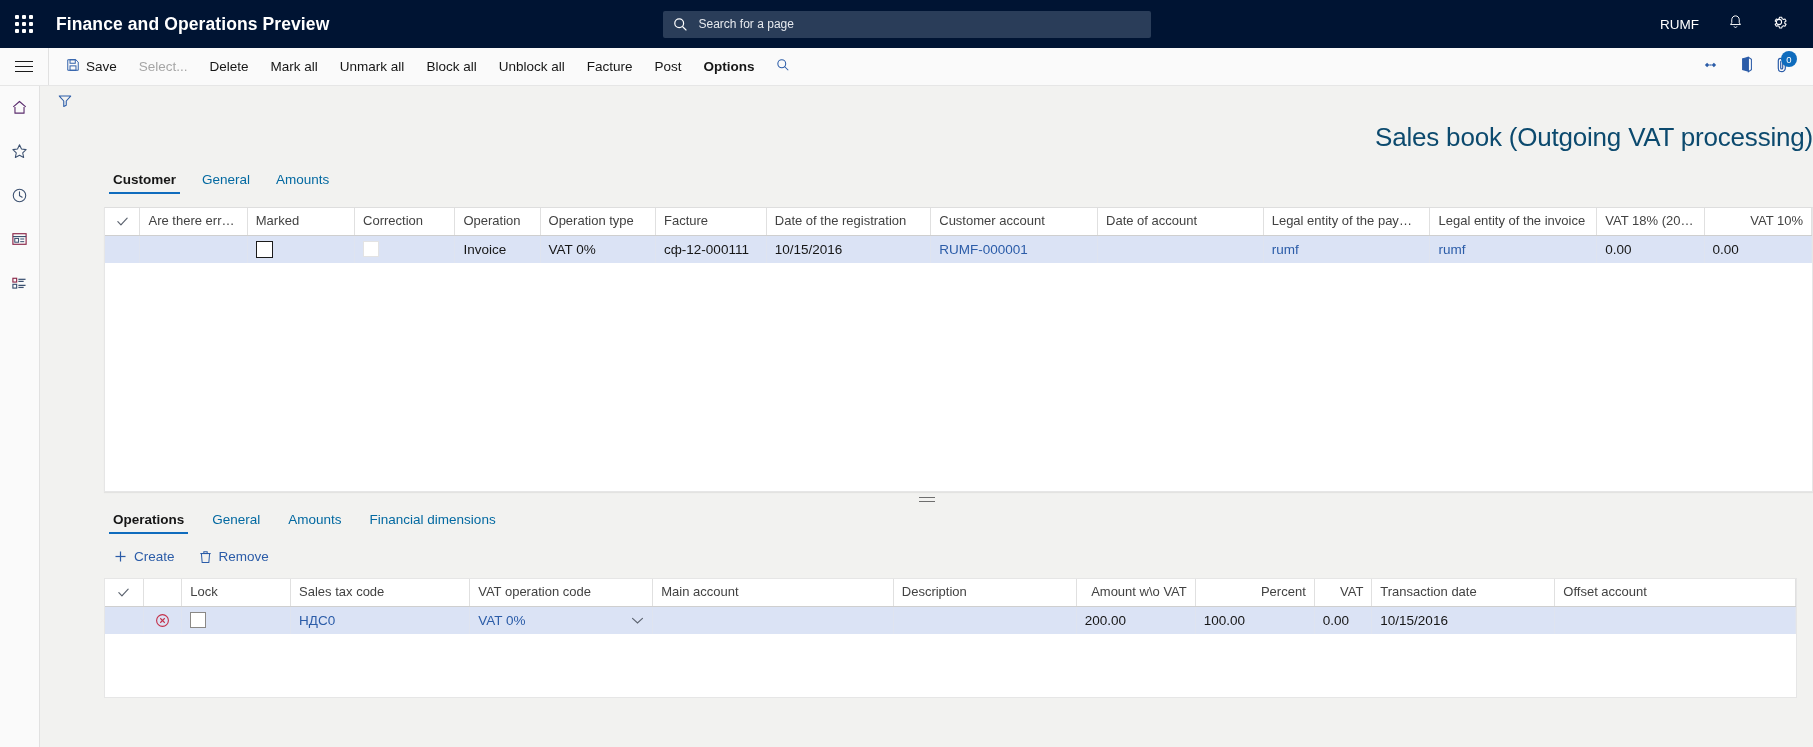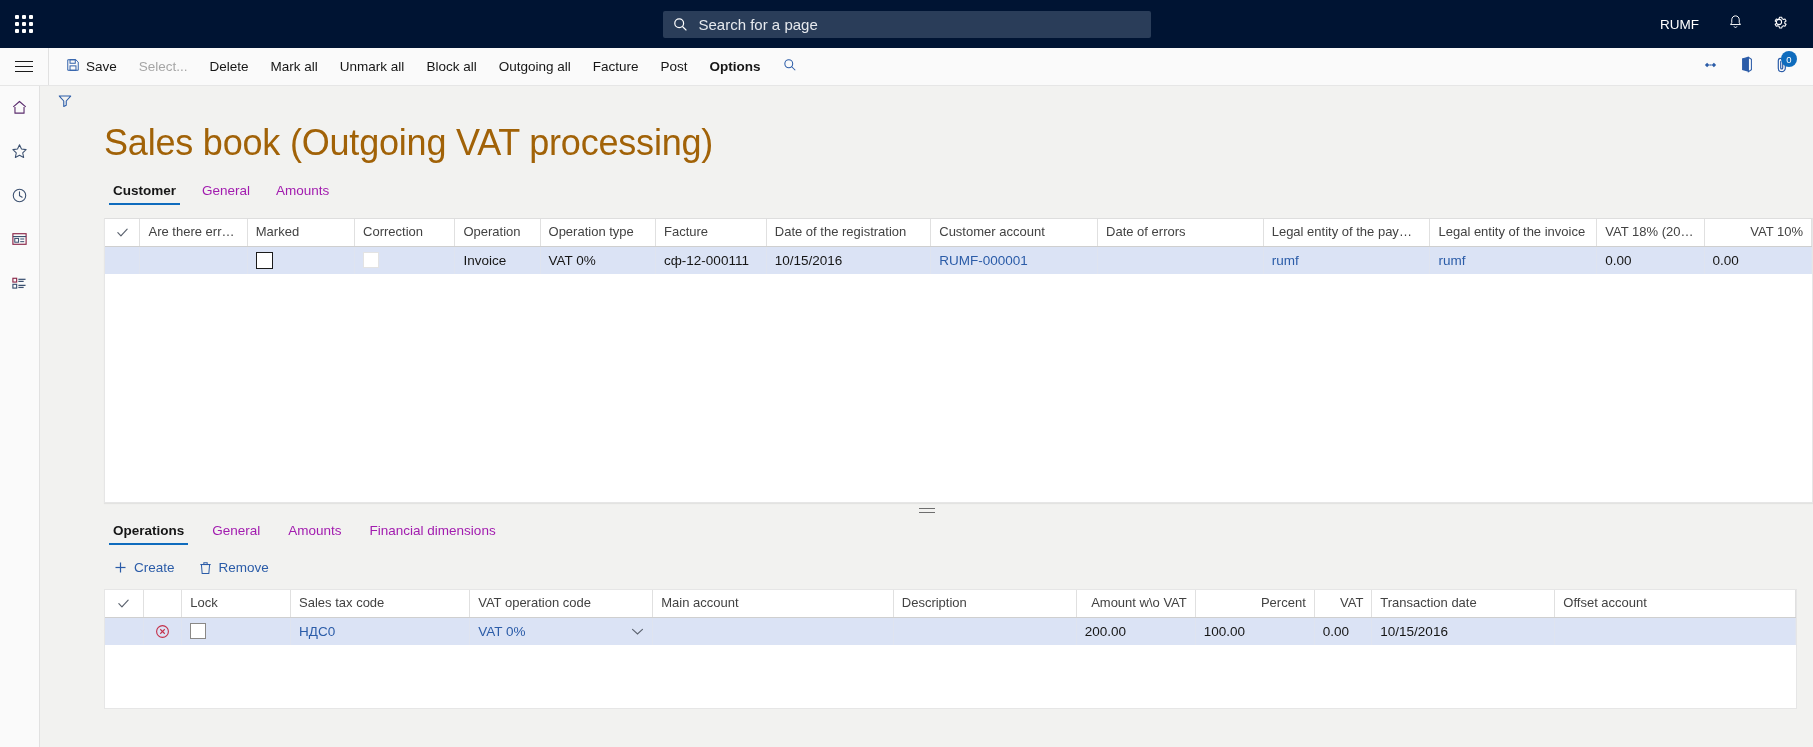--- a/index.html
+++ b/index.html
@@ -52,21 +52,21 @@
     align-items: center;
     padding: 0 10px;
     cursor: text;
   }
   .search-wrap .mag { margin-right: 9px; display:flex; }
   .search-input {
     background: transparent;
     border: 0;
     outline: none;
     color: #ffffff;
-    font-size: 15px;
+    font-size: 12px;
     font-family: "Liberation Sans", sans-serif;
     width: 100%;
   }
   .search-input::placeholder { color: #e6e9ee; opacity: 1; }
   .topbar-right {
     margin-left: auto;
     display: flex;
     align-items: center;
     gap: 4px;
     padding-right: 14px;
@@ -164,35 +164,36 @@
   }
   .filterbar {
     height: 34px;
     display: flex;
     align-items: center;
     padding-left: 12px;
   }
   .filter-ico { width: 26px; height: 26px; display:flex; align-items:center; justify-content:center; cursor:pointer;}
 
   .page-title {
-    font-size: 36px;
+    font-size: 26px;
     font-weight: normal;
-    color: #a16207;
+    color: #0c4a6e;
     margin: 2px 0 0 64px;
     letter-spacing: -0.2px;
+    text-align: right;
   }
 
   .tabrow {
     display:flex;
     margin: 15px 0 0 64px;
     gap: 8px;
   }
   .tab {
     font-size: 13.5px;
-    color: #a21caf;
+    color: #0369a1;
     padding: 4px 9px 7px 9px;
     cursor: pointer;
     position: relative;
     white-space: nowrap;
   }
   .tab.active { color: #161616; font-weight: bold; }
   .tab.active:after {
     content:"";
     position:absolute; left:5px; right:5px; bottom:0;
     height:2px; background:#0f6cbd;
@@ -303,20 +304,21 @@
         <i></i>
         <i></i>
         <i></i>
         <i></i>
         <i></i>
         <i></i>
         <i></i>
         <i></i>
     </div>
   </div>
+  <div class="app-title">Finance and Operations Preview</div>
 
   <div class="search-wrap">
     <span class="mag">
       <svg width="15" height="15" viewBox="0 0 16 16">
           <circle cx="6.6" cy="6.6" r="4.7" fill="none" stroke="#ffffff" stroke-width="1.3"></circle>
           <line x1="10.1" y1="10.1" x2="14.3" y2="14.3" stroke="#ffffff" stroke-width="1.3"></line>
         </svg>
     </span>
     <input class="search-input" value="" placeholder="Search for a page" style="">
   </div>
@@ -367,21 +369,21 @@
     <div class="tb-btn">
       <span>Mark all</span>
     </div>
     <div class="tb-btn">
       <span>Unmark all</span>
     </div>
     <div class="tb-btn">
       <span>Block all</span>
     </div>
     <div class="tb-btn">
-      <span>Outgoing all</span>
+      <span>Unblock all</span>
     </div>
     <div class="tb-btn">
       <span>Facture</span>
     </div>
     <div class="tb-btn">
       <span>Post</span>
     </div>
     <div class="tb-btn strong">
       <span>Options</span>
     </div>
@@ -522,21 +524,21 @@
                 </svg>
             </th>
           <th>Are there errors?</th>
               <th>Marked</th>
               <th>Correction</th>
               <th>Operation</th>
               <th>Operation type</th>
               <th>Facture</th>
               <th>Date of the registration</th>
               <th>Customer account</th>
-              <th>Date of errors</th>
+              <th>Date of account</th>
               <th>Legal entity of the payment</th>
               <th>Legal entity of the invoice</th>
               <th class="num">VAT 18% (20%)</th>
               <th class="num">VAT 10%</th>
             </tr>
         </thead>
         <tbody id="main-body">
             <tr>
               <td></td>
               <td></td>

